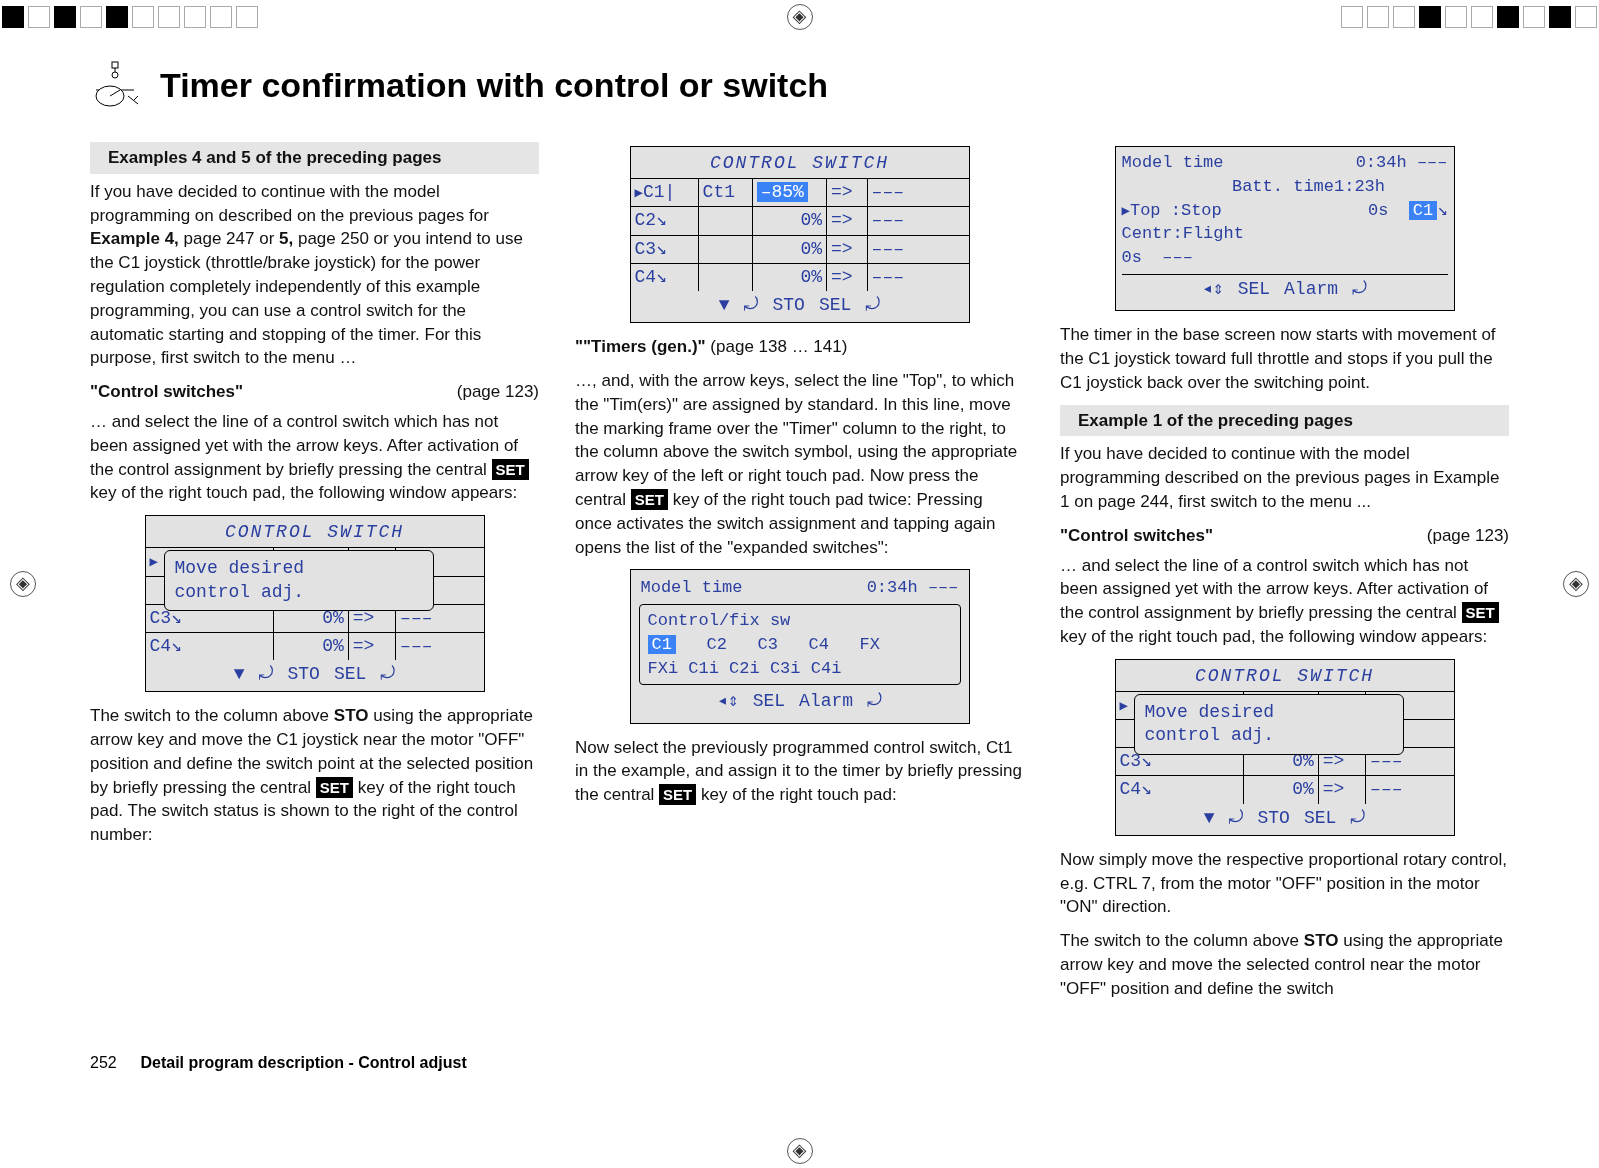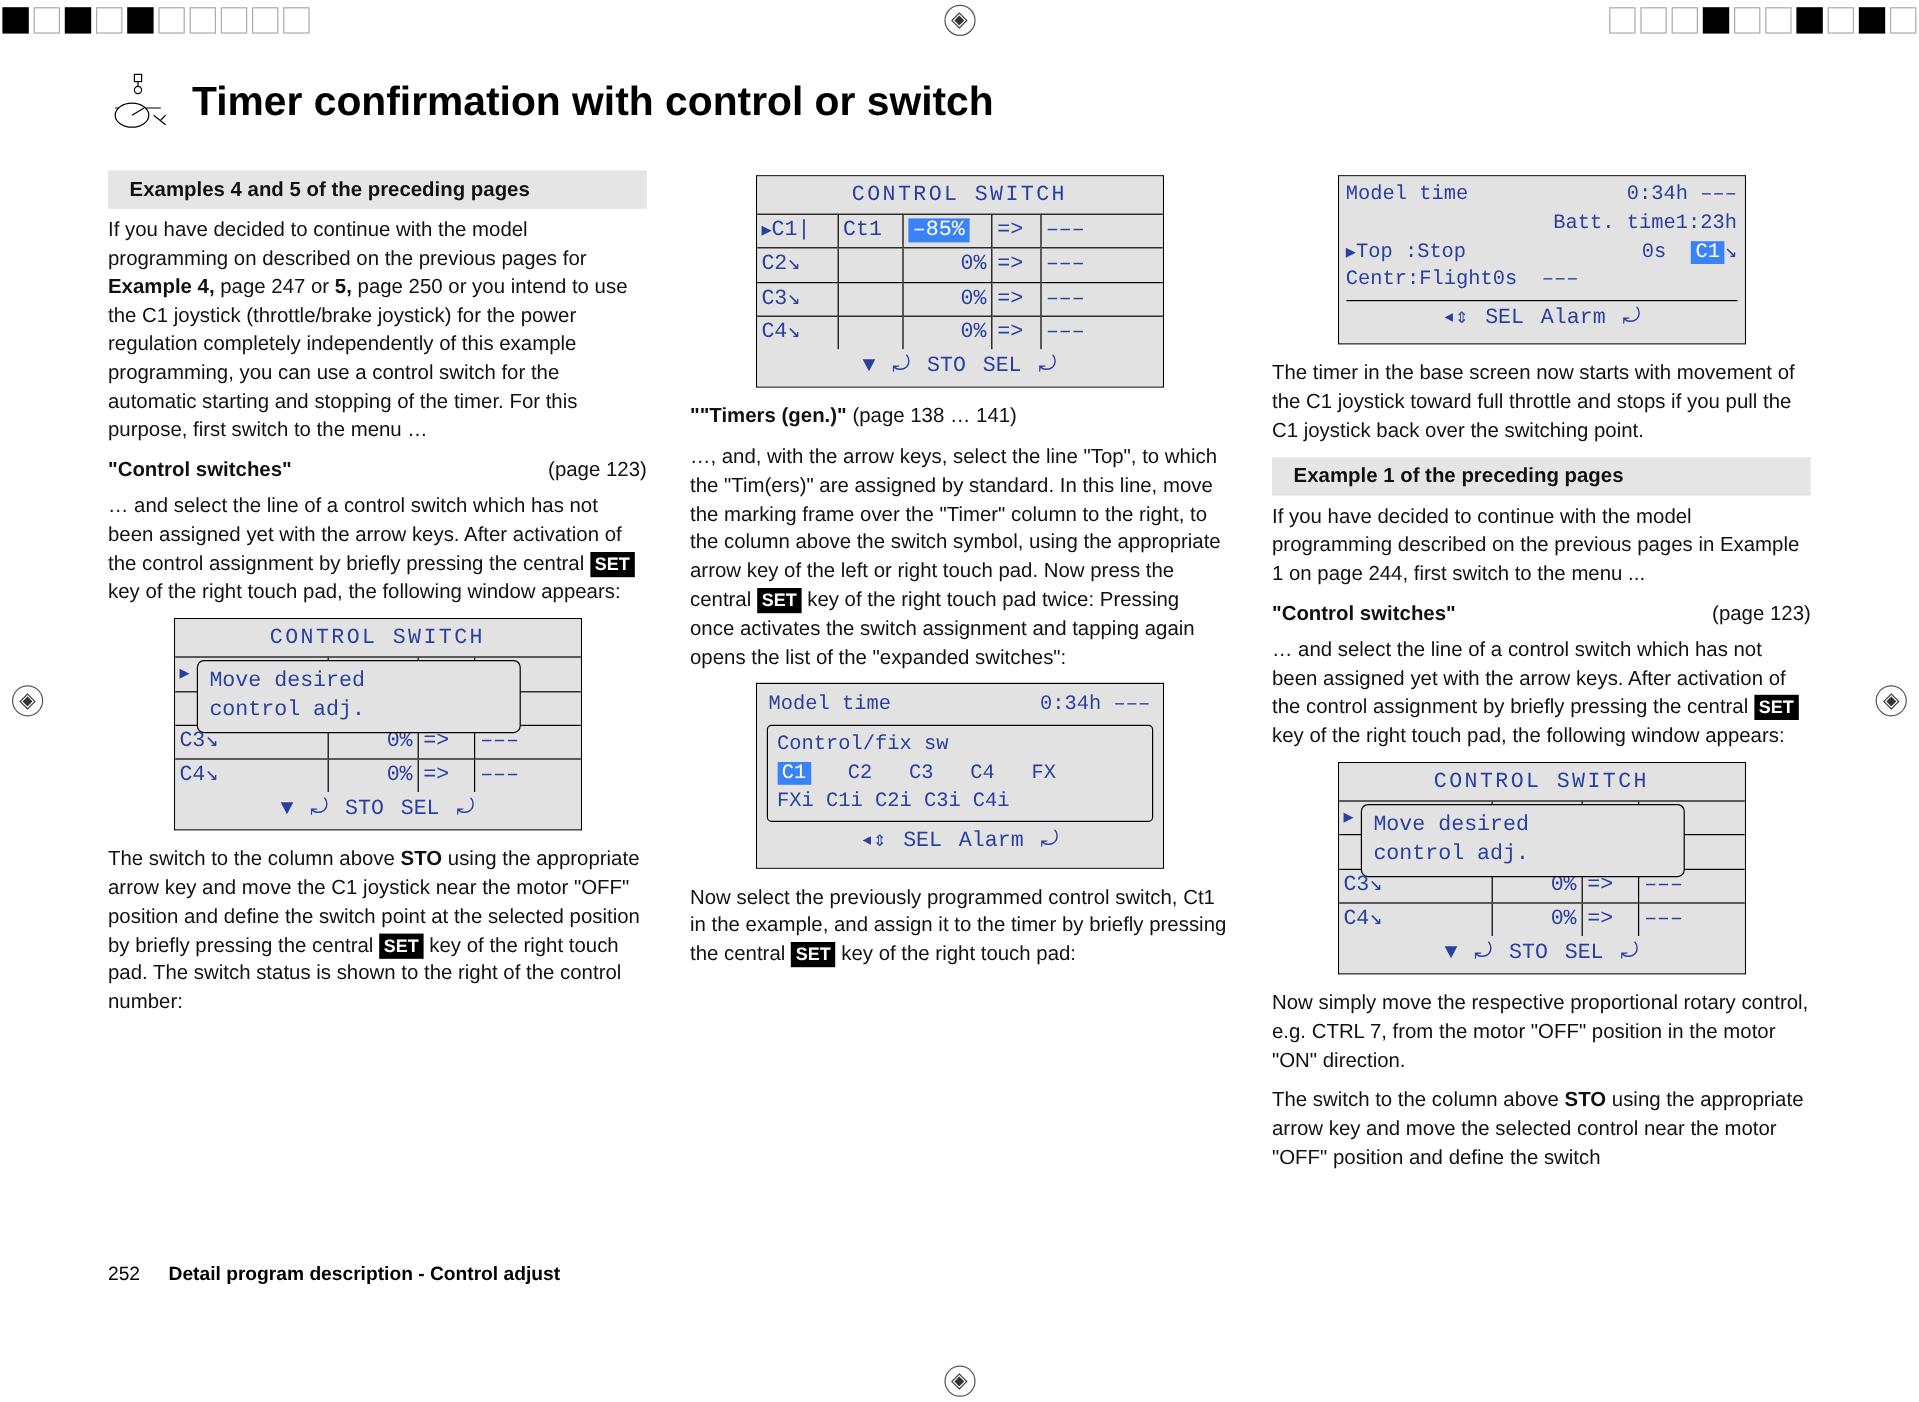--- a/index.html
+++ b/index.html
@@ -48,21 +48,21 @@
 
   .set-key { display:inline-block; background:#000; color:#fff; font-weight:bold; padding:0 4px; font-size:15px; }
 
   .lcd {
     border:1px solid #000;
     margin:8px auto 12px auto;
     width: 340px;
     background:#fff;
   }
   .lcd .lcd-body { background:#e2e2e2; }
-  .lcd-title { text-align:center; letter-spacing:2px; font-family:"Lucida Console","Courier New",monospace; font-size:18px; padding:4px 0 2px 0; color:#2a3fa0; border-bottom:1px solid #000;}
+  .lcd-title { text-align:center; letter-spacing:2px; font-family:"Lucida Console","Courier New",monospace; font-size:18px; padding:4px 0 2px 0; color:#2a3fa0; border-bottom:1px solid #000;font-style:italic;}
   .lcd-foot { font-family:"Lucida Console","Courier New",monospace; color:#2a3fa0; font-size:18px; padding:2px 8px 4px 8px; display:flex; gap:14px; align-items:center; justify-content:center;}
   .lcd-table { width:100%; border-collapse:collapse; font-family:"Lucida Console","Courier New",monospace; color:#2a3fa0; font-size:18px;}
   .lcd-table td { padding:1px 4px; border-right:1px solid #000; }
   .lcd-table td:last-child { border-right:none; }
   .lcd-table tr { border-bottom:1px solid #000; }
   .lcd-table tr:last-child { border-bottom:none; }
   .hl { background:#3b82f6; color:#fff; padding:0 4px; }
   .cursor { display:inline-block; }
   .cursor::before { content:"▶"; font-size:14px; }
 
@@ -274,29 +274,29 @@
     </div>
 
     <div class="col">
 
       <div class="lcd">
         <div class="lcd-body" style="padding:4px 6px;">
           <div class="mono blue" style="display:flex; justify-content:space-between;">
               <span>Model time</span>
               <span><span>0:34h</span> <span>–––</span></span>
             </div>
-          <div class="mono blue" style="display:flex; justify-content:flex-end;margin-left:48px;">
+          <div class="mono blue" style="display:flex; justify-content:center;margin-left:48px;">
               <span>Batt. time</span>
               <span>1:23h</span>
             </div>
           <div class="mono blue" style="display:flex; justify-content:space-between;">
               <span><span class="cursor"></span><span>Top  :Stop</span></span>
               <span><span>0s</span>&nbsp;&nbsp;<span class="hl">C1</span><span>↘</span></span>
             </div>
-          <div class="mono blue" style="display:flex; justify-content:flex-start;">
+          <div class="mono blue" style="display:flex; justify-content:flex-end;flex-direction:column;">
               <span>Centr:Flight</span>
               <span><span>0s</span>&nbsp;&nbsp;<span>–––</span></span>
             </div>
           <div class="lcd-foot" style="border-top:1px solid #000; margin-top:4px;">
             <span>◂⇕</span>
             <span>SEL</span>
             <span>Alarm</span>
             <span>⤾</span>
           </div>
         </div>

